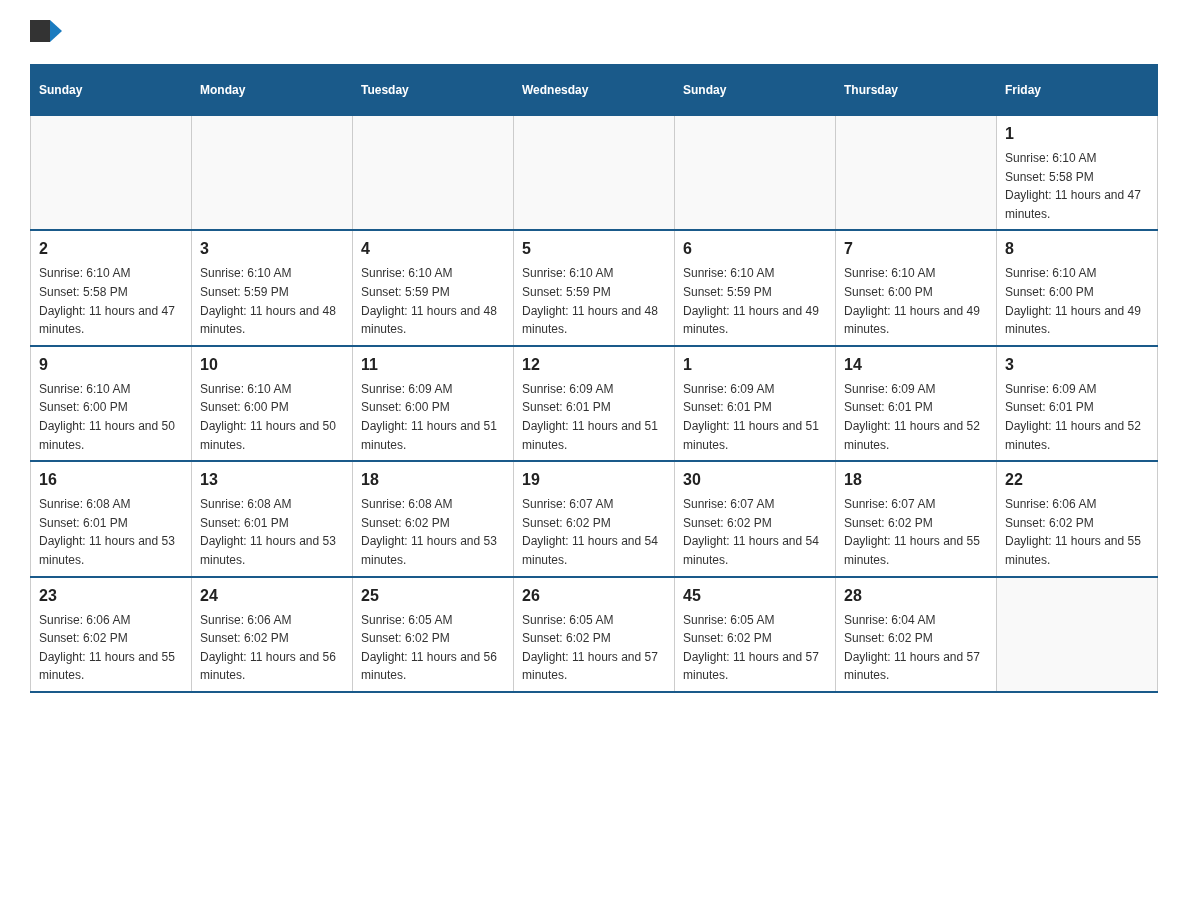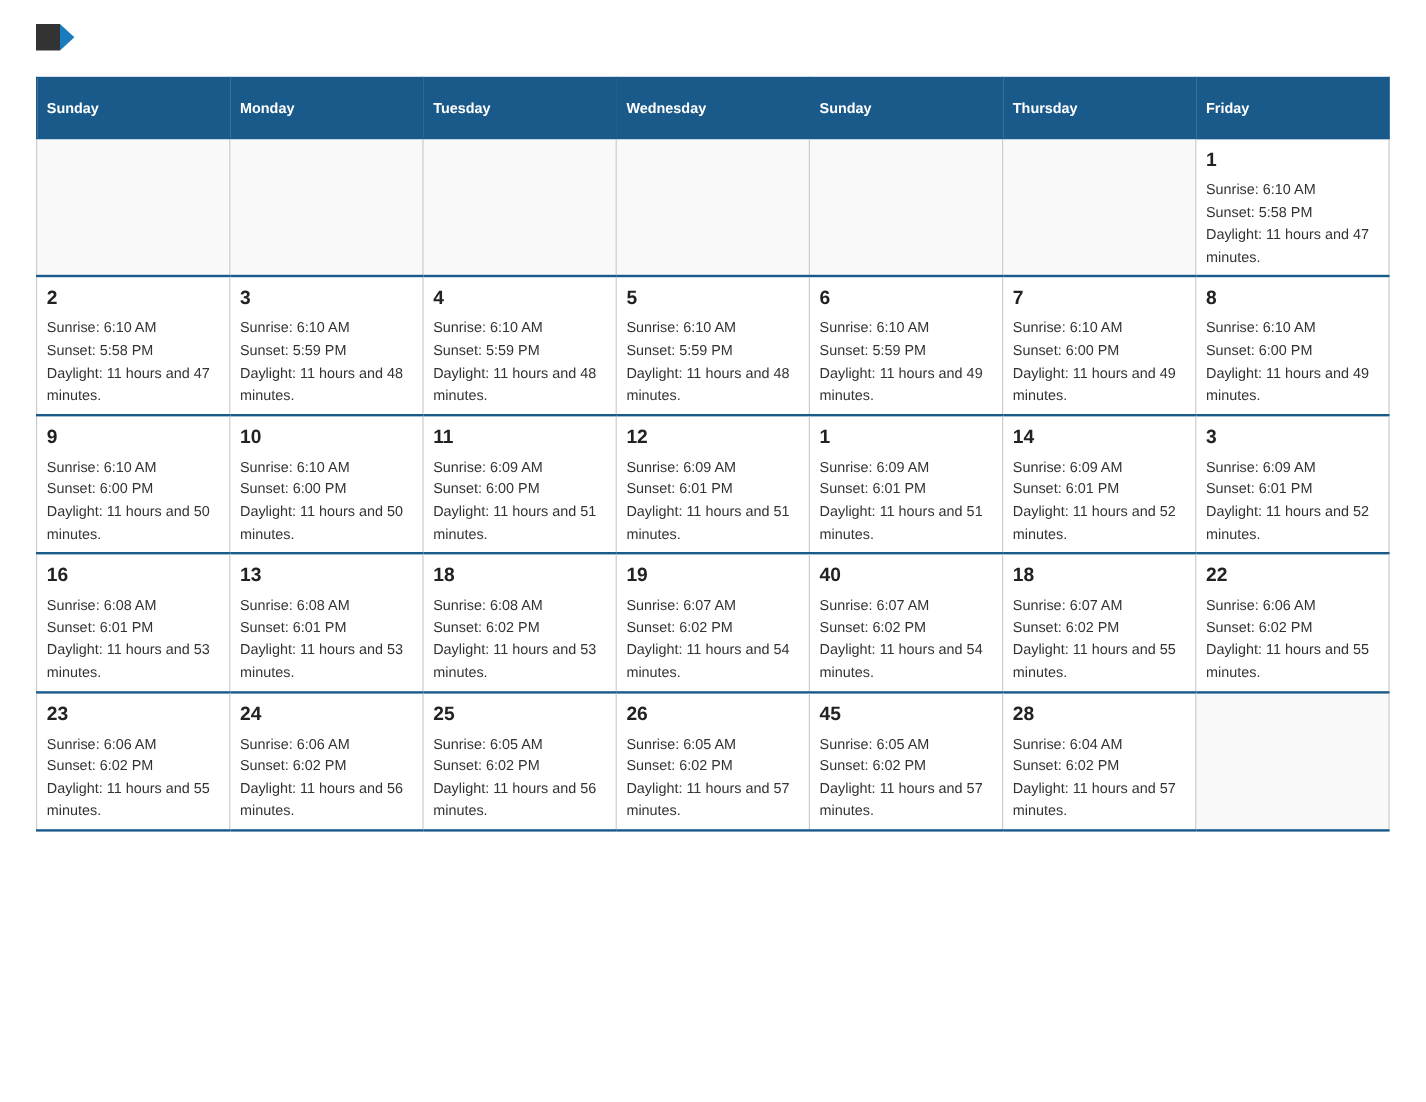--- a/index.html
+++ b/index.html
@@ -203,21 +203,21 @@
         </td>
         <td>
           <span class="day-number">18</span>
           <div class="day-info">Sunrise: 6:08 AM<br>Sunset: 6:02 PM<br>Daylight: 11 hours and 53 minutes.</div>
         </td>
         <td>
           <span class="day-number">19</span>
           <div class="day-info">Sunrise: 6:07 AM<br>Sunset: 6:02 PM<br>Daylight: 11 hours and 54 minutes.</div>
         </td>
         <td>
-          <span class="day-number">40</span>
+          <span class="day-number">30</span>
           <div class="day-info">Sunrise: 6:07 AM<br>Sunset: 6:02 PM<br>Daylight: 11 hours and 54 minutes.</div>
         </td>
         <td>
           <span class="day-number">18</span>
           <div class="day-info">Sunrise: 6:07 AM<br>Sunset: 6:02 PM<br>Daylight: 11 hours and 55 minutes.</div>
         </td>
         <td>
           <span class="day-number">22</span>
           <div class="day-info">Sunrise: 6:06 AM<br>Sunset: 6:02 PM<br>Daylight: 11 hours and 55 minutes.</div>
         </td>

